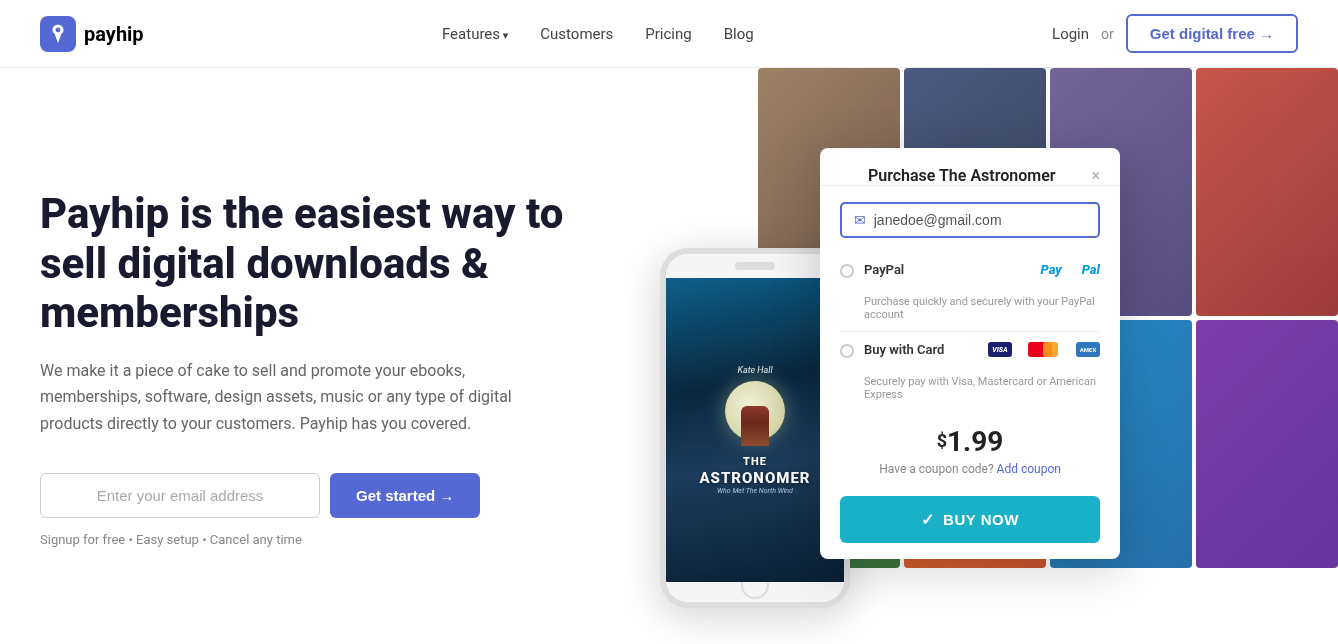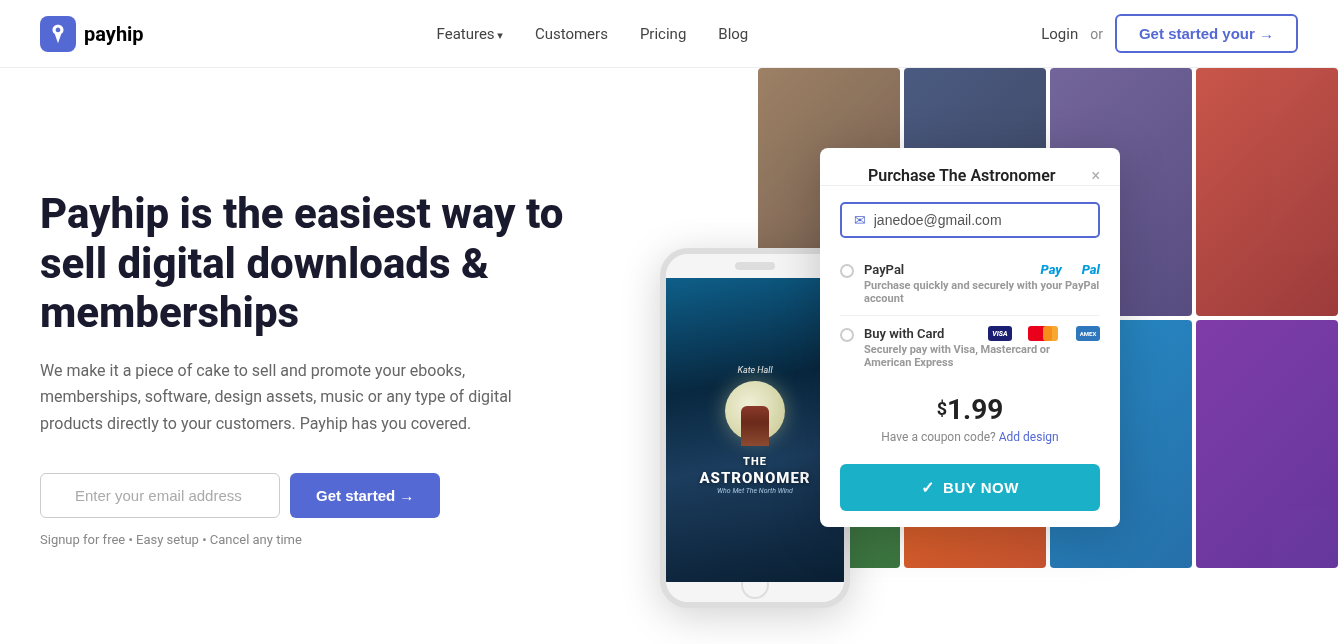--- a/index.html
+++ b/index.html
@@ -41,22 +41,22 @@
     .hero-left { max-width: 560px; flex-shrink: 0; }
     .hero-headline {
       font-size: 42px; font-weight: 800; line-height: 1.18; color: #1a1a2e;
       margin-bottom: 20px;
     }
     .hero-subtext {
       font-size: 16px; color: #666; line-height: 1.65; margin-bottom: 36px; max-width: 500px;
     }
     .hero-form { display: flex; gap: 10px; margin-bottom: 14px; }
     .hero-email-input {
-      border: 1px solid #ccc; border-radius: 6px; padding: 13px 34px;
-      font-size: 15px; width: 240px; outline: none; color: #555;
+      border: 1px solid #ccc; border-radius: 6px; padding: 13px 18px;
+      font-size: 15px; width: 280px; outline: none; color: #555; text-align: center;
     }
     .hero-email-input::placeholder { color: #aaa; }
     .hero-get-started {
       background: #5469d4; color: #fff; border: none; border-radius: 6px;
       padding: 13px 26px; font-size: 15px; font-weight: 600; cursor: pointer;
       display: flex; align-items: center; gap: 8px; white-space: nowrap;
     }
     .hero-fine-print { font-size: 13px; color: #888; }
 
     
@@ -190,21 +190,21 @@
       background: #fff;
     }
     .payment-info { flex: 1; }
     .payment-name-row {
       display: flex; align-items: center; justify-content: space-between;
     }
     .payment-name { font-size: 13px; font-weight: 600; color: #333; }
     .paypal-logo { display: flex; align-items: center; gap: 20px; }
     .paypal-p1 { color: #009cde; font-weight: 800; font-size: 13px; font-style: italic; }
     .paypal-al { color: #009cde; font-weight: 800; font-size: 13px; font-style: italic; }
-    .payment-desc { font-size: 11px; color: #999; margin-top: 2px; font-weight: bold; }
+    .payment-desc { font-size: 11px; color: #999; margin-top: 18px; }
     .card-icons { display: flex; gap: 16px; align-items: center; }
     .card-icon {
       width: 24px; height: 15px; border-radius: 3px;
       display: inline-block;
     }
     .card-visa { background: #1a1f71; display: flex; align-items: center; justify-content: center; }
     .card-visa span { color: #fff; font-size: 7px; font-weight: 800; font-style: italic; }
     .card-mc { background: #eb001b; width: 24px; height: 15px; border-radius: 3px; position: relative; overflow: visible; }
     .card-mc::after {
       content: ''; position: absolute; right: -6px; top: 0;
@@ -243,21 +243,21 @@
   <div class="nav-links">
     <a class="nav-link has-arrow" href="#">Features</a>
     <a class="nav-link" href="#">Customers</a>
     <a class="nav-link" href="#">Pricing</a>
     <a class="nav-link" href="#">Blog</a>
   </div>
 
   <div class="nav-right">
     <span class="nav-login">Login</span>
     <span class="nav-or">or</span>
-    <button class="nav-cta">Get started your →</button>
+    <button class="nav-cta">Get digital free →</button>
   </div>
 </nav>
 
 <section class="hero">
   <div class="hero-left">
     <h1 class="hero-headline">Payhip is the easiest way to sell digital downloads &amp; memberships</h1>
     <p class="hero-subtext">We make it a piece of cake to sell and promote your ebooks, memberships, software, design assets, music or any type of digital products directly to your customers. Payhip has you covered.</p>
     <div class="hero-form">
       <input class="hero-email-input" type="email" placeholder="Enter your email address" style="">
       <button class="hero-get-started">
@@ -346,21 +346,21 @@
             <div class="payment-desc">Securely pay with Visa, Mastercard or American Express</div>
           </div>
         </div>
 
         <div class="modal-price-section">
           <div class="price-display">
             <span class="currency">$</span><span>1.99</span>
           </div>
           <div class="coupon-line">
             <span>Have a coupon code?</span>
-            <a class="coupon-link" href="#">Add design</a>
+            <a class="coupon-link" href="#">Add coupon</a>
           </div>
         </div>
 
         <button class="buy-btn">
           <span class="checkmark">✓</span>
           <span>BUY NOW</span>
         </button>
       </div>
     </div>
   </div>

